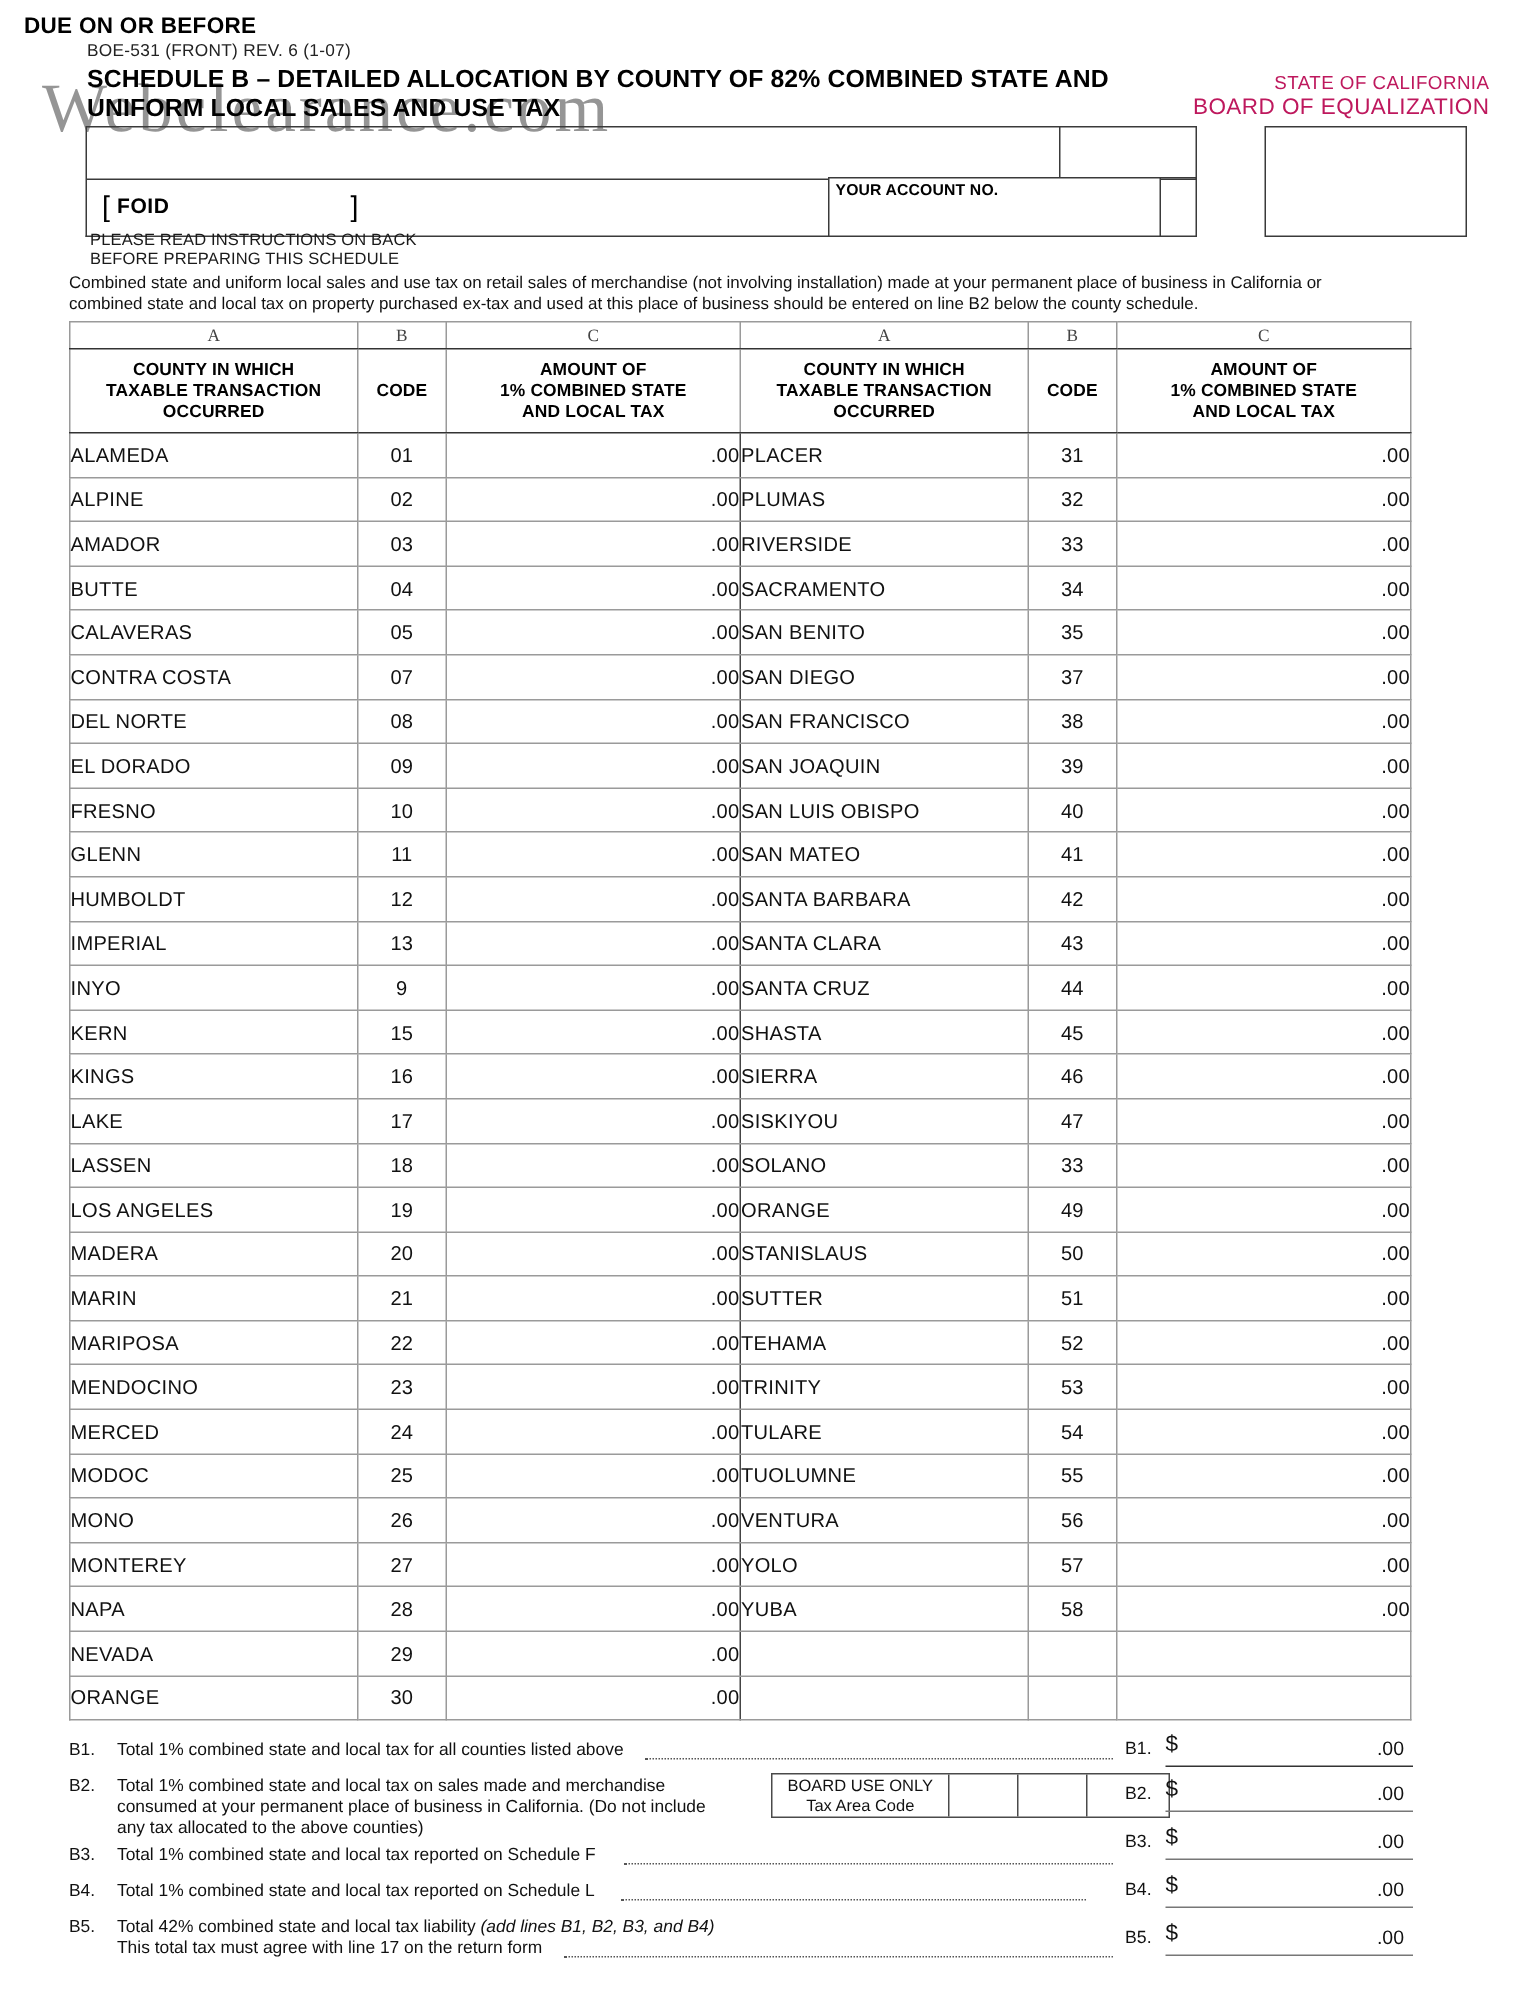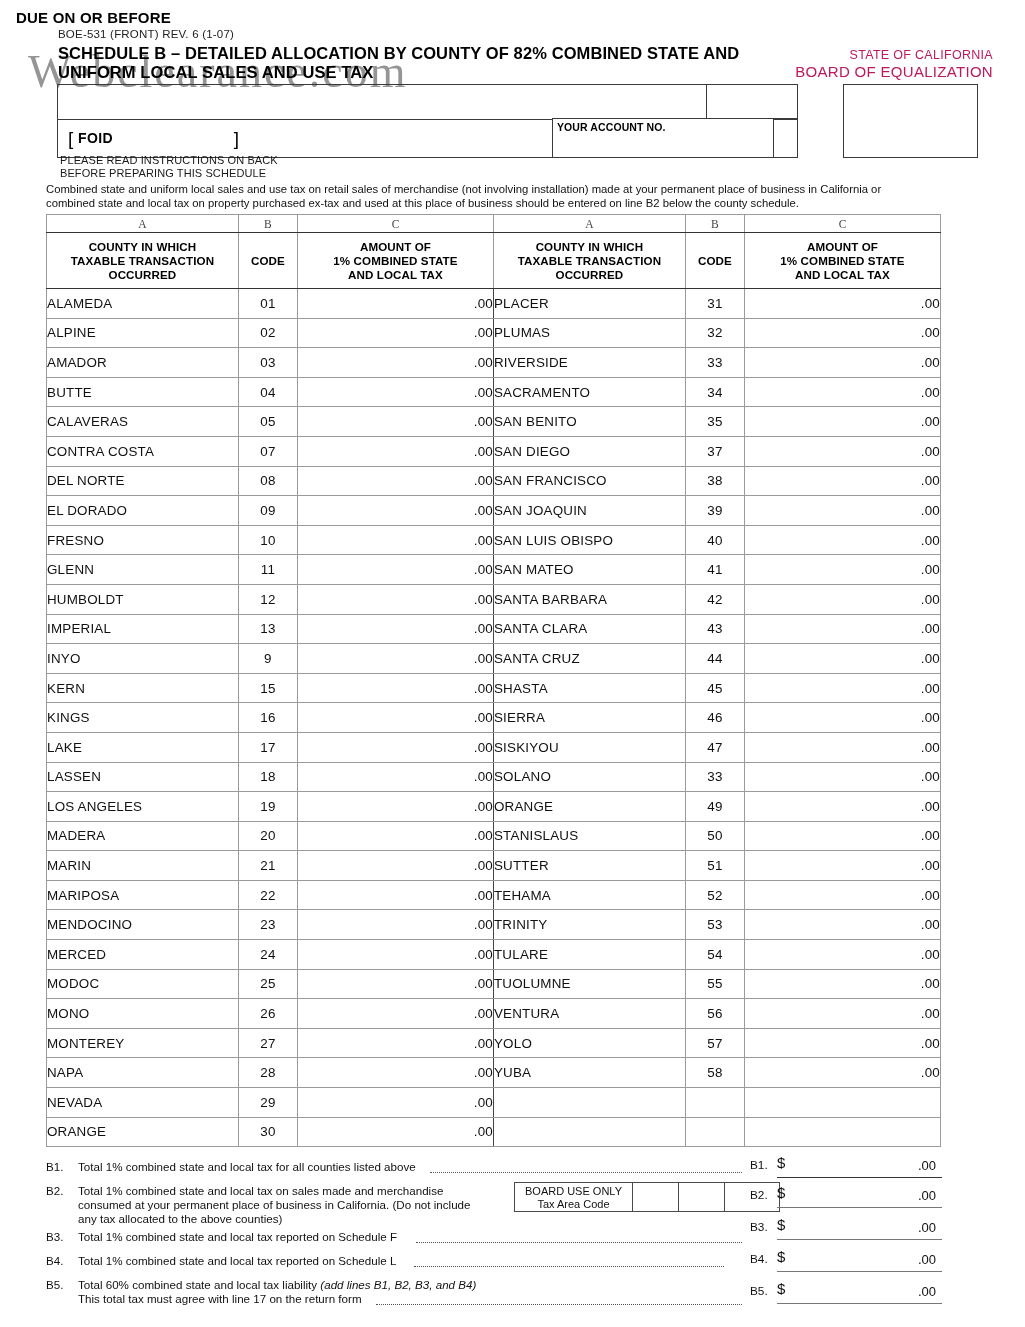--- a/index.html
+++ b/index.html
@@ -562,21 +562,21 @@
 
     <div class="brow" style="position:absolute;left:0;top:96px;width:700px;">
       <span class="bnum">B4.</span>
       <span class="btxt">Total 1% combined state and local tax reported on Schedule L</span>
       <span class="dots" style="left:368px;top:11px;width:310px;"></span>
     </div>
 
     <div class="brow" style="position:absolute;left:0;top:120px;width:700px;">
       <span class="bnum">B5.</span>
       <span class="btxt" style="top:0px;">
-        <span>Total 60% combined state and local tax liability </span><span style="font-style:italic;">(add lines B1, B2, B3, and B4)</span>
+        <span>Total 42% combined state and local tax liability </span><span style="font-style:italic;">(add lines B1, B2, B3, and B4)</span>
       </span>
       <span class="btxt" style="top:14px;">This total tax must agree with line 17 on the return form</span>
       <span class="dots" style="left:330px;top:25px;width:366px;"></span>
     </div>
 
     <div class="amtline" style="left:704px;top:0px;width:192px;">
       <span class="lbl">B1.</span>
       <span class="dollar">$</span>
       <span class="val">.00</span>
       <span class="rule"></span>

